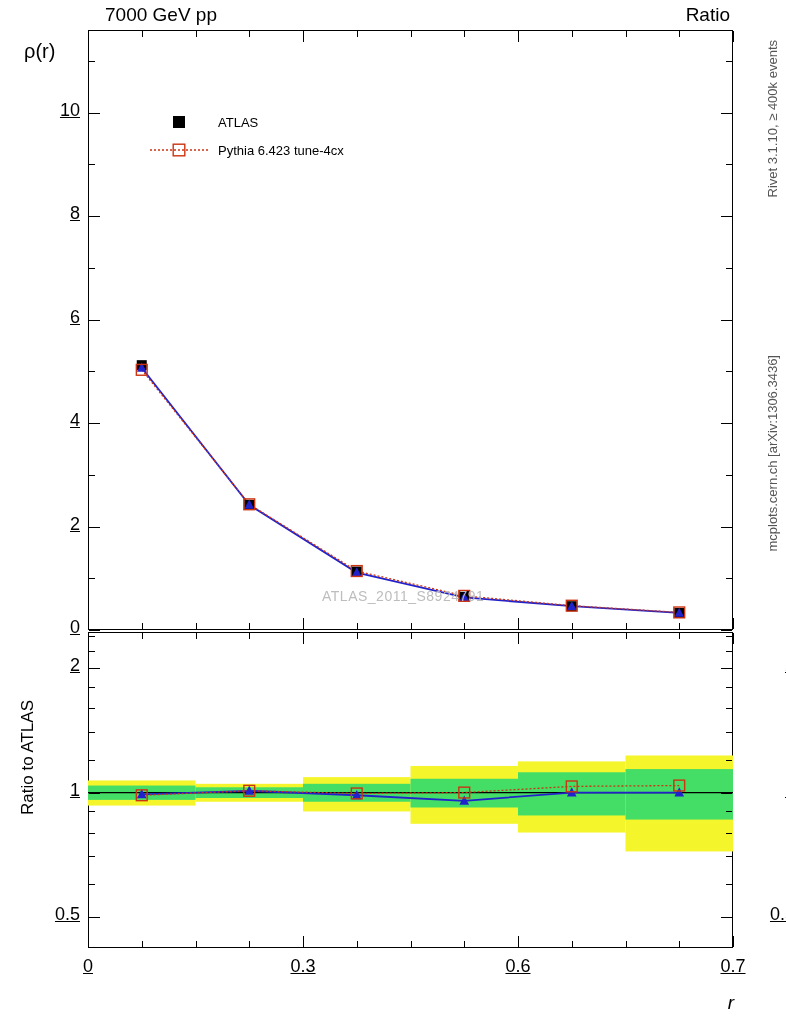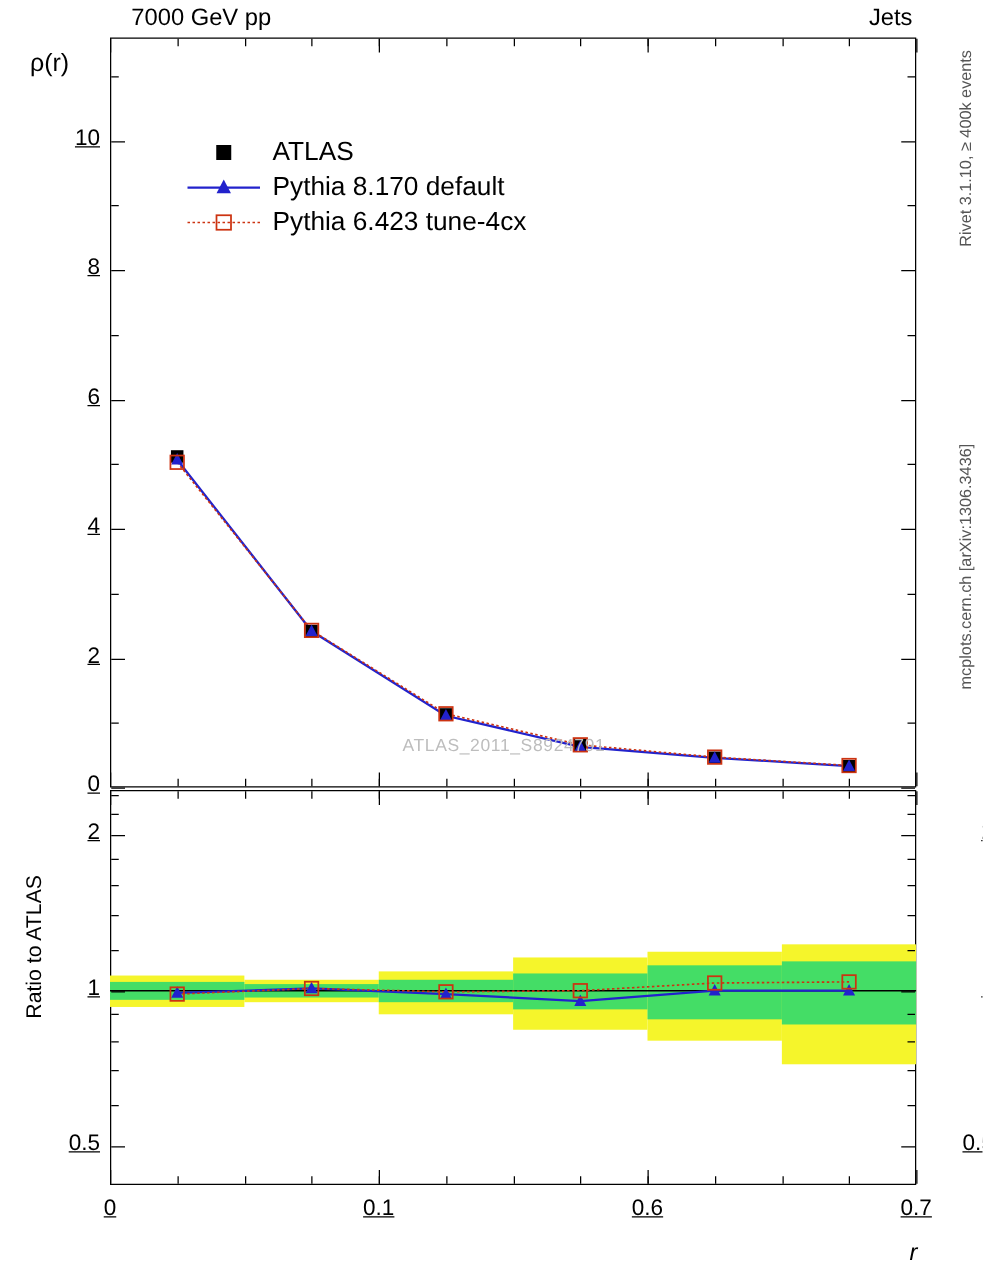--- a/index.html
+++ b/index.html
@@ -50,36 +50,36 @@
 
   
   .tick{position:absolute;background:#000;}
   .ticklab{position:absolute;font-size:18px;text-align:right;text-decoration:underline;}
   .ticklab.c{text-align:center;}
 
   
   .legend{position:absolute;left:150px;top:108px;font-size:16px;}
   .legend .row{display:flex;align-items:center;height:28px;}
   .legend .mk{width:58px;height:20px;position:relative;margin-right:10px;}
-  .legend .lbl{white-space:nowrap;font-size:21px;}
+  .legend .lbl{white-space:nowrap;font-size:13px;}
 
   .watermark{
     position:absolute;left:322px;top:588px;
     font-size:14px;color:#bdbdbd;letter-spacing:0.5px;
   }
 
   svg{position:absolute;left:0;top:0;overflow:visible;}
 </style>
 </head>
 <body>
 
 <div class="page">
 
   <div class="hdr-left">7000 GeV pp</div>
-  <div class="hdr-right">Jets</div>
+  <div class="hdr-right">Ratio</div>
 
   <div class="vlabel v1">Rivet 3.1.10, ≥ 400k events</div>
   <div class="vlabel v2">mcplots.cern.ch [arXiv:1306.3436]</div>
 
   <div class="ylabel-main">ρ(r)</div>
   <div class="ylabel-ratio">Ratio to ATLAS</div>
   <div class="xlabel">r</div>
 
   <div class="frame" id="main-frame"></div>
   <div class="frame" id="ratio-frame"></div>
@@ -152,27 +152,20 @@
     </svg>
 
   <div class="watermark">ATLAS_2011_S8924791</div>
 
   <div class="legend" id="legend">
       <div class="row">
         <div class="mk"><svg width="58" height="20" style="position: static;">
             <rect x="23" y="4" width="12" height="12" fill="#000000"></rect>
           </svg></div>
         <div class="lbl">ATLAS</div>
-      </div>
-      <div class="row">
-        <div class="mk"><svg width="58" height="20" style="position: static;">
-            <line x1="0" y1="10" x2="58" y2="10" stroke="#2222cc" stroke-width="1.8"></line>
-            <polygon points="29,3.6750000000000007 23.225,14.675 34.775,14.675" fill="#2222cc"></polygon>
-          </svg></div>
-        <div class="lbl">Pythia 8.170 default</div>
       </div>
       <div class="row">
         <div class="mk"><svg width="58" height="20" style="position: static;">
             <line x1="0" y1="10" x2="58" y2="10" stroke="#cc3311" stroke-width="1.3" stroke-dasharray="2,2"></line>
             <rect x="23.2" y="4.2" width="11.6" height="11.6" fill="none" stroke="#cc3311" stroke-width="1.4"></rect>
           </svg></div>
         <div class="lbl">Pythia 6.423 tune-4cx</div>
       </div>
     </div>
 
@@ -289,21 +282,21 @@
       <div class="tick" style="left: 572px; top: 633px; width: 1px; height: 6px;"></div>
       <div class="tick" style="left: 626px; top: 941px; width: 1px; height: 6px;"></div>
       <div class="tick" style="left: 626px; top: 633px; width: 1px; height: 6px;"></div>
       <div class="tick" style="left: 679px; top: 941px; width: 1px; height: 6px;"></div>
       <div class="tick" style="left: 679px; top: 633px; width: 1px; height: 6px;"></div>
       <div class="tick" style="left: 88px; top: 936px; width: 1px; height: 11px;"></div>
       <div class="tick" style="left: 88px; top: 633px; width: 1px; height: 11px;"></div>
       <div class="ticklab c" style="left: 48px; top: 956px; width: 80px;">0</div>
       <div class="tick" style="left: 303px; top: 936px; width: 1px; height: 11px;"></div>
       <div class="tick" style="left: 303px; top: 633px; width: 1px; height: 11px;"></div>
-      <div class="ticklab c" style="left: 263px; top: 956px; width: 80px;">0.1</div>
+      <div class="ticklab c" style="left: 263px; top: 956px; width: 80px;">0.3</div>
       <div class="tick" style="left: 518px; top: 936px; width: 1px; height: 11px;"></div>
       <div class="tick" style="left: 518px; top: 633px; width: 1px; height: 11px;"></div>
       <div class="ticklab c" style="left: 478px; top: 956px; width: 80px;">0.6</div>
       <div class="tick" style="left: 733px; top: 936px; width: 1px; height: 11px;"></div>
       <div class="tick" style="left: 733px; top: 633px; width: 1px; height: 11px;"></div>
       <div class="ticklab c" style="left: 693px; top: 956px; width: 80px;">0.7</div>
     </div>
 
 </div>
 

